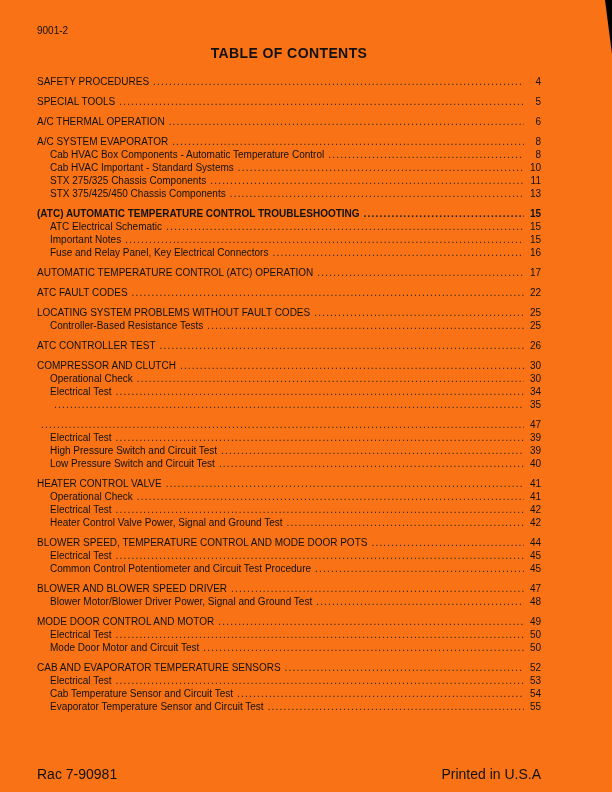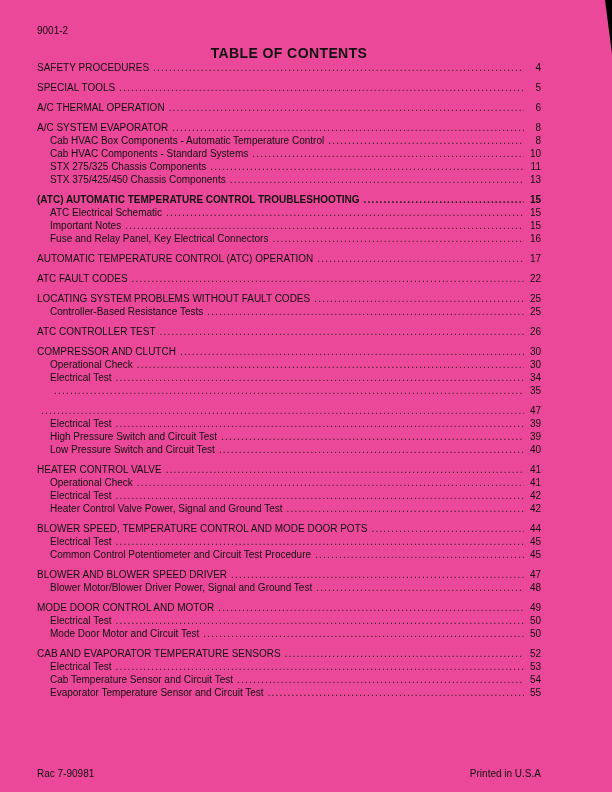--- a/index.html
+++ b/index.html
@@ -2,21 +2,21 @@
 <html><head>
 <meta charset="utf-8">
 <style>
   * { margin:0; padding:0; box-sizing:border-box; }
   html,body { background:#ffffff; }
   body { font-family:"Liberation Sans", sans-serif; color:#111; }
 
   .page {
     position:relative;
     width:612px; height:792px;
-    background:#ec4899;
+    background:#f97316;
     overflow:hidden;
     padding:25px 71px 0 37px;
   }
 
   .scan-artifact {
     position:absolute; top:0; right:0;
     width:7px; height:54px;
     background:#000;
     clip-path:polygon(100% 0, 0 0, 100% 100%);
   }
@@ -24,21 +24,21 @@
   .doc-code { font-size:10px; line-height:12px; }
 
   .page-title {
     margin-top:8px;
     font-size:14px; line-height:16px;
     font-weight:700;
     text-align:center;
     letter-spacing:0.4px;
   }
 
-  .toc { }
+  .toc { margin-top:14px; }
   .toc-block + .toc-block { margin-top:7px; }
 
   .toc-row {
     display:flex;
     align-items:baseline;
     font-size:10px;
     line-height:13px;
     white-space:nowrap;
   }
   .toc-row.toc-sub { padding-left:13px; }
@@ -60,21 +60,21 @@
     color:#222;
   }
 
   .toc-page { flex:0 0 auto; min-width:14px; text-align:right; }
 
   .footer {
     position:absolute;
     left:37px; right:71px; bottom:12px;
     display:flex;
     justify-content:space-between;
-    font-size:10px; line-height:12px;
+    font-size:14px; line-height:12px;
   }
 </style>
 </head>
 <body>
 
 <div class="page">
   <div class="scan-artifact"></div>
 
   <div class="doc-code">9001-2</div>
 
@@ -107,21 +107,21 @@
     <span class="toc-title">A/C SYSTEM EVAPORATOR</span>
     <span class="leader"></span>
     <span class="toc-page">8</span>
   </div>
         <div class="toc-row toc-sub">
     <span class="toc-title">Cab HVAC Box Components - Automatic Temperature Control</span>
     <span class="leader"></span>
     <span class="toc-page">8</span>
   </div>
         <div class="toc-row toc-sub">
-    <span class="toc-title">Cab HVAC Components - Standard Systems</span>
+    <span class="toc-title">Cab HVAC Important - Standard Systems</span>
     <span class="leader"></span>
     <span class="toc-page">10</span>
   </div>
         <div class="toc-row toc-sub">
     <span class="toc-title">STX 275/325 Chassis Components</span>
     <span class="leader"></span>
     <span class="toc-page">11</span>
   </div>
         <div class="toc-row toc-sub">
     <span class="toc-title">STX 375/425/450 Chassis Components</span>

